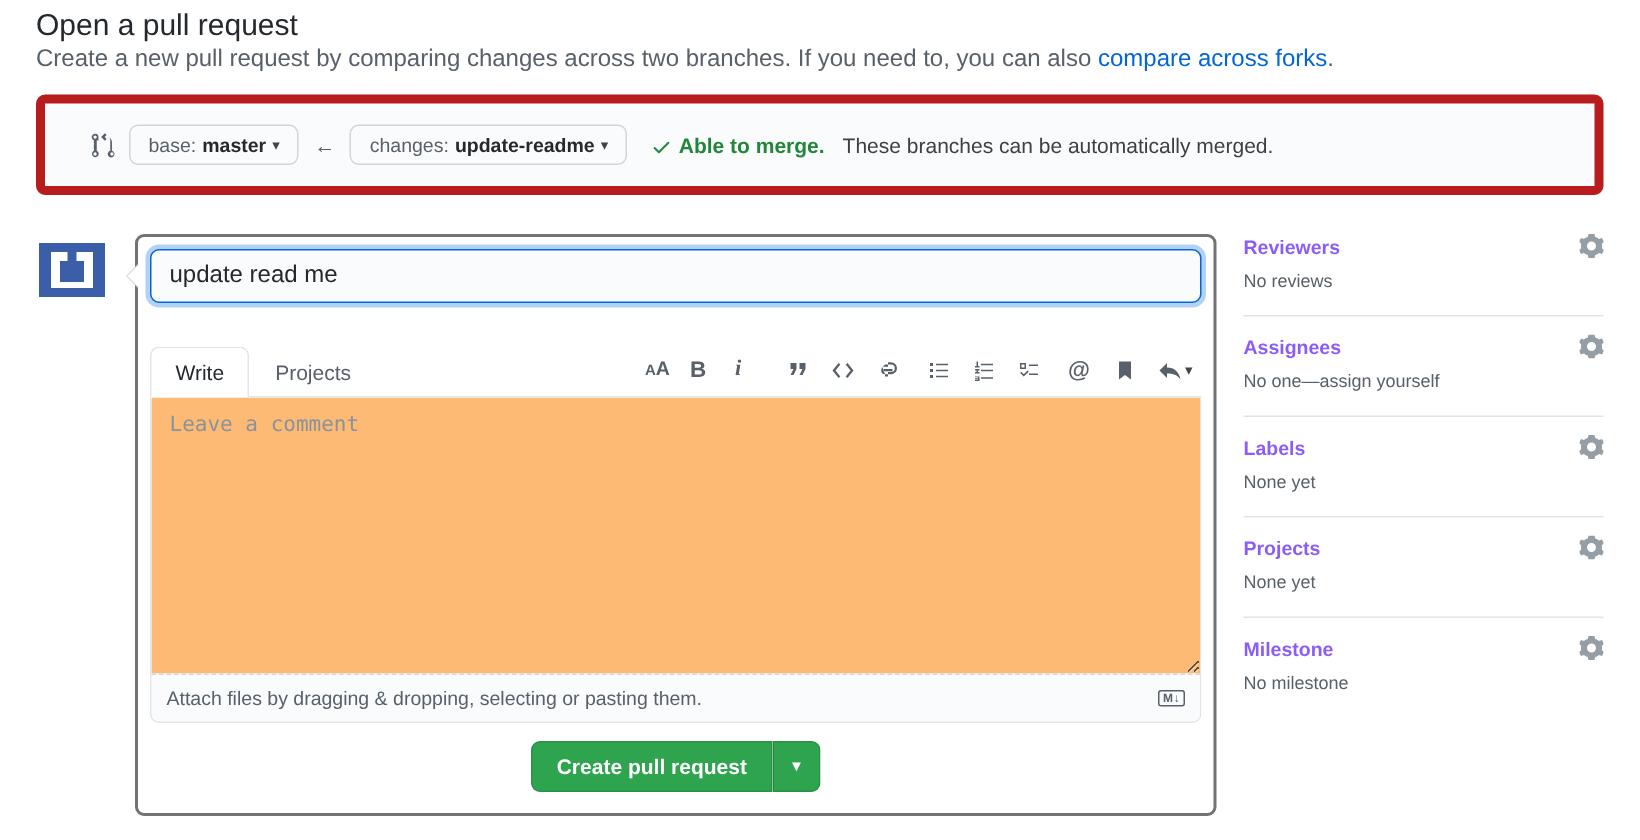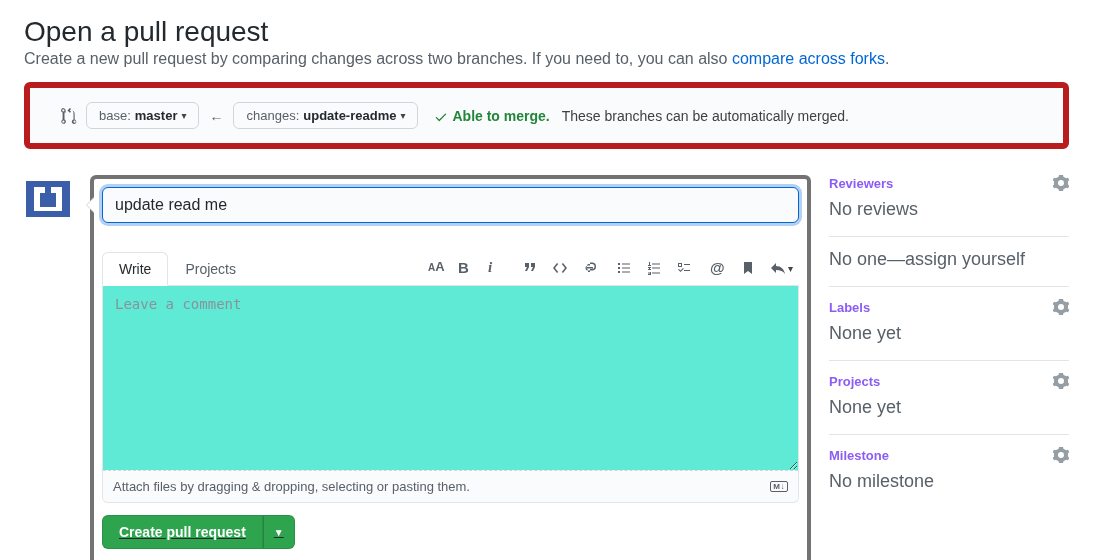--- a/index.html
+++ b/index.html
@@ -6,23 +6,23 @@
   body {
     margin: 0;
     padding: 0 24px;
     font-family: -apple-system, BlinkMacSystemFont, "Segoe UI", Helvetica, Arial, sans-serif;
     font-size: 14px;
     color: #24292e;
     background: #fff;
     width: 1093px;
   }
   h1.page-title {
-    font-size: 28px;
+    font-size: 20px;
     font-weight: 400;
-    margin: 16px 0 2px 0;
+    margin: 6px 0 2px 0;
   }
   .subtitle {
     color: #586069;
     margin: 0 0 14px 0;
     font-size: 16px;
   }
   .subtitle a { color: #0366d6; text-decoration: none; }
 
   
   .compare-bar {
@@ -61,21 +61,21 @@
   .avatar-col { width: 48px; }
   .avatar {
     width: 48px; height: 48px; background:#fff; position:relative;
   }
   .avatar svg { display:block; }
   .main-col { flex: 1; }
   .side-col { width: 240px; }
 
   
   .comment-box {
-    border: 4px solid #737373;
+    border: 2px solid #737373;
     border-radius: 6px;
     position: relative;
     padding: 8px 8px 14px 8px;
     background: #fff;
   }
   .comment-box::before {
     content: "";
     position: absolute;
     top: 18px; left: -8px;
     border: 8px solid transparent;
@@ -146,21 +146,21 @@
     overflow: hidden;
     background: #fafbfc;
   }
   .comment-textarea {
     width: 100%;
     min-height: 184px;
     border: none;
     padding: 10px 12px;
     font-size: 14px;
     color: #24292e;
-    background: #5eead4;
+    background: #fdba74;
     resize: vertical;
     outline: none;
     display: block;
   }
   .comment-textarea::placeholder { color:#8a929b; }
   .attach-row {
     border-top: 1px dashed #d1d5da;
     padding: 8px 10px;
     font-size: 13px;
     color: #586069;
@@ -172,21 +172,21 @@
   .md-badge {
     border: 1px solid #586069;
     border-radius: 2px;
     font-size: 8px;
     font-weight: 700;
     padding: 0 2px;
     line-height: 1.2;
     letter-spacing: 0.5px;
   }
 
-  .actions { display:flex; justify-content:flex-start; margin-top: 12px; gap:0;text-decoration:underline; }
+  .actions { display:flex; justify-content:center; margin-top: 12px; gap:0; }
   .btn-primary {
     background: #2ea44f;
     color: #fff;
     border: 1px solid rgba(27,31,35,0.15);
     padding: 8px 16px;
     font-size: 14px;
     font-weight: 600;
     border-radius: 6px 0 0 6px;
     cursor: pointer;
   }
@@ -200,21 +200,21 @@
     cursor: pointer;
     font-size: 10px;
   }
 
   
   .side-block { padding: 12px 0 16px 0; border-bottom: 1px solid #e1e4e8; }
   .side-block:first-child { padding-top: 0; }
   .side-head { display:flex; align-items:center; justify-content:space-between; margin-bottom: 8px;}
   .side-title { font-size: 13px; font-weight: 600; color:#8b5cf6; }
   .gear { width:16px; height:16px; color:#959da5; cursor:pointer; }
-  .side-text { font-size: 18px; color:#586069; }
+  .side-text { font-size: 12px; color:#586069; }
   .side-link { color:#586069; text-decoration:none; }
 </style>
 </head>
 <body>
 
 <h1 class="page-title">Open a pull request</h1>
 <p class="subtitle">
   <span>Create a new pull request by comparing changes across two branches. If you need to, you can also </span><a href="#">compare across forks</a><span>.</span>
 </p>
 
@@ -332,20 +332,26 @@
       <div class="side-head">
         <span class="side-title">Reviewers</span>
         <svg class="gear" viewBox="0 0 16 16">
             <path fill="currentColor" d="M8 5a3 3 0 1 0 0 6 3 3 0 0 0 0-6zm7 3c0 .5-.05 1-.15 1.5l1.6 1.25-1.5 2.6-1.9-.7c-.75.6-1.6 1.05-2.55 1.3L10 16H6l-.5-2.05c-.95-.25-1.8-.7-2.55-1.3l-1.9.7-1.5-2.6L1.15 9.5C1.05 9 1 8.5 1 8s.05-1 .15-1.5L-.45 5.25l1.5-2.6 1.9.7C3.7 2.75 4.55 2.3 5.5 2.05L6 0h4l.5 2.05c.95.25 1.8.7 2.55 1.3l1.9-.7 1.5 2.6L14.85 6.5c.1.5.15 1 .15 1.5z"></path>
           </svg>
       </div>
       <div class="side-text">No reviews</div>
     </div>
 
     <div class="side-block">
+      <div class="side-head">
+        <span class="side-title">Assignees</span>
+        <svg class="gear" viewBox="0 0 16 16">
+            <path fill="currentColor" d="M8 5a3 3 0 1 0 0 6 3 3 0 0 0 0-6zm7 3c0 .5-.05 1-.15 1.5l1.6 1.25-1.5 2.6-1.9-.7c-.75.6-1.6 1.05-2.55 1.3L10 16H6l-.5-2.05c-.95-.25-1.8-.7-2.55-1.3l-1.9.7-1.5-2.6L1.15 9.5C1.05 9 1 8.5 1 8s.05-1 .15-1.5L-.45 5.25l1.5-2.6 1.9.7C3.7 2.75 4.55 2.3 5.5 2.05L6 0h4l.5 2.05c.95.25 1.8.7 2.55 1.3l1.9-.7 1.5 2.6L14.85 6.5c.1.5.15 1 .15 1.5z"></path>
+          </svg>
+      </div>
       <div class="side-text">
         <span>No one—</span><a href="#" class="side-link">assign yourself</a>
       </div>
     </div>
 
     <div class="side-block">
       <div class="side-head">
         <span class="side-title">Labels</span>
         <svg class="gear" viewBox="0 0 16 16">
             <path fill="currentColor" d="M8 5a3 3 0 1 0 0 6 3 3 0 0 0 0-6zm7 3c0 .5-.05 1-.15 1.5l1.6 1.25-1.5 2.6-1.9-.7c-.75.6-1.6 1.05-2.55 1.3L10 16H6l-.5-2.05c-.95-.25-1.8-.7-2.55-1.3l-1.9.7-1.5-2.6L1.15 9.5C1.05 9 1 8.5 1 8s.05-1 .15-1.5L-.45 5.25l1.5-2.6 1.9.7C3.7 2.75 4.55 2.3 5.5 2.05L6 0h4l.5 2.05c.95.25 1.8.7 2.55 1.3l1.9-.7 1.5 2.6L14.85 6.5c.1.5.15 1 .15 1.5z"></path>

